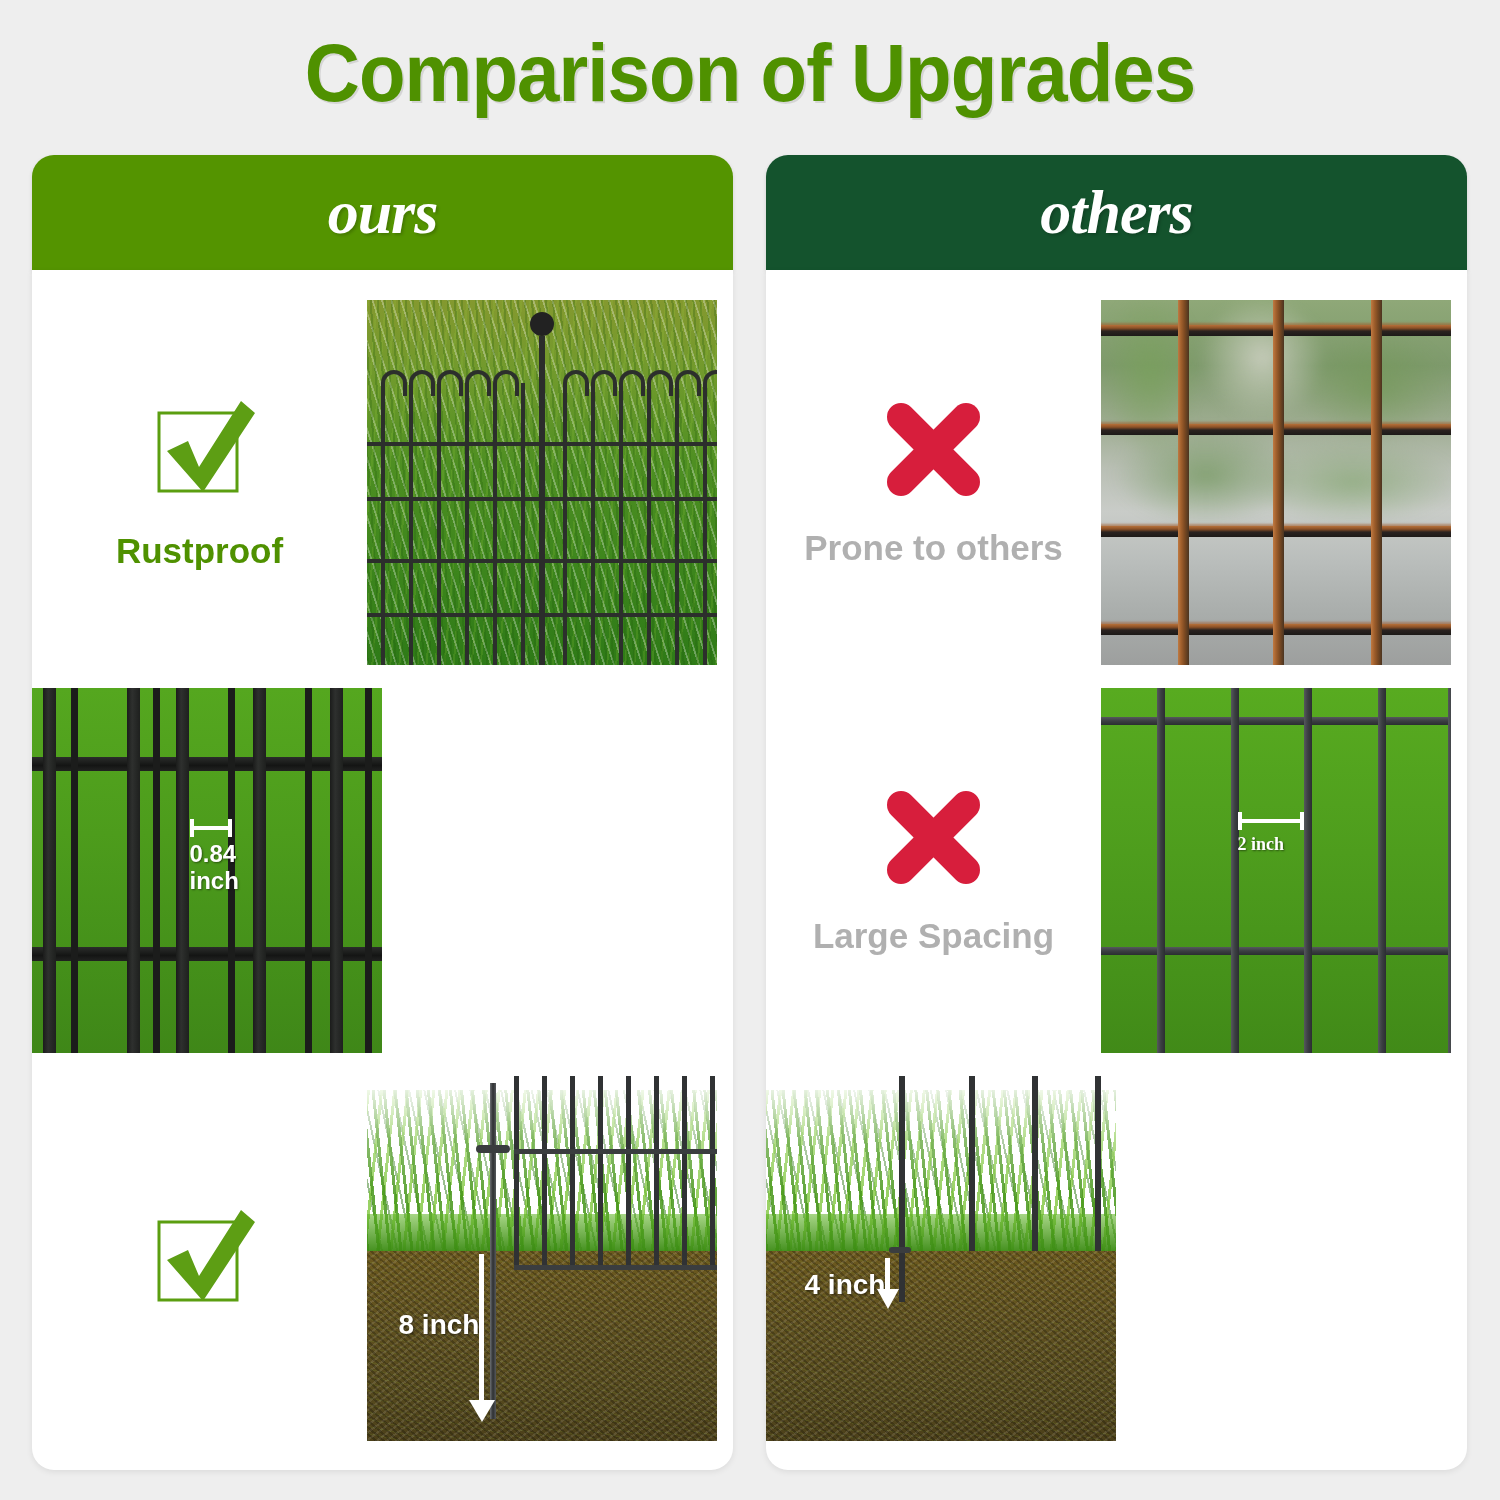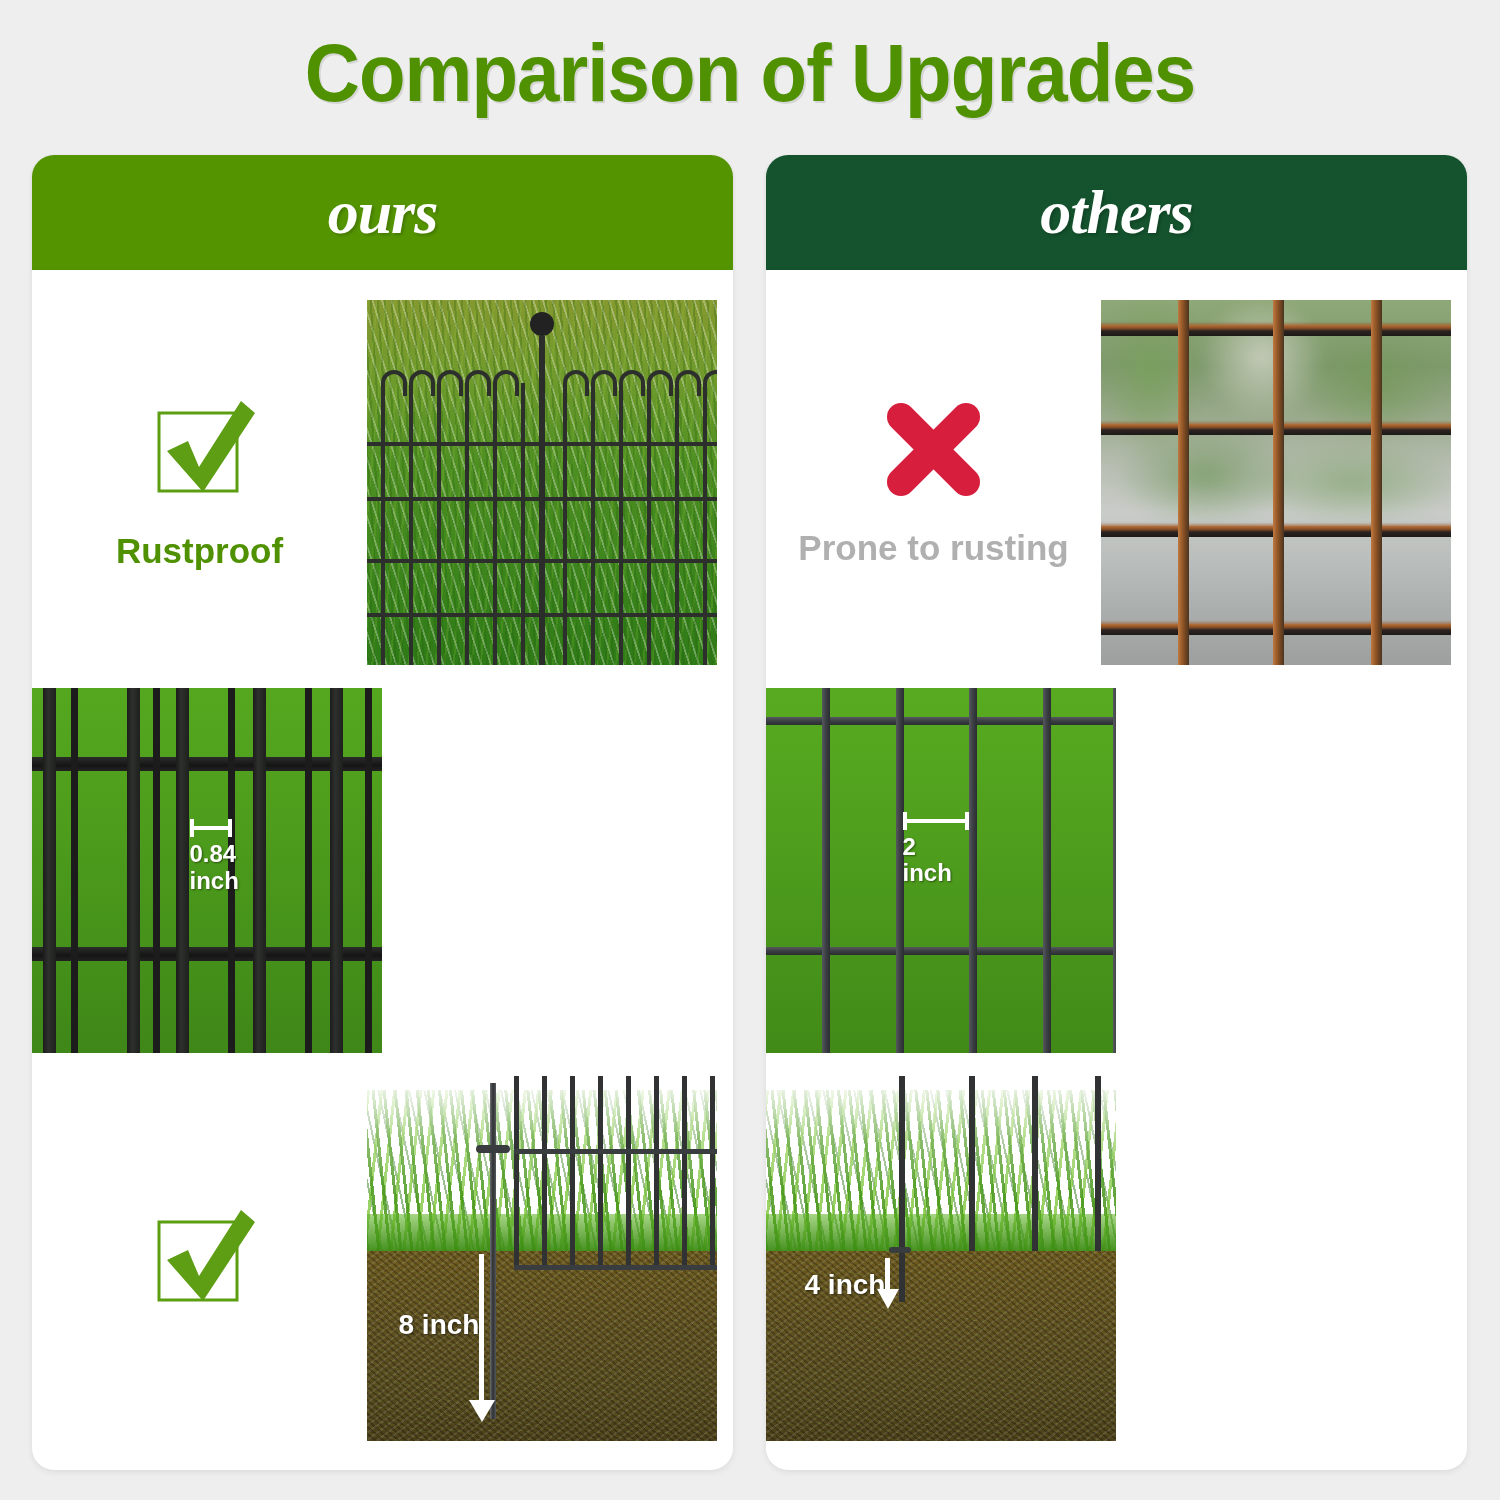--- a/index.html
+++ b/index.html
@@ -426,49 +426,60 @@
         <div class="feature-row">
           <div class="feature-left">
             <span>
               <svg class="x-icon" viewBox="0 0 105 105">
                 <g stroke="#d71e3c" stroke-width="28" stroke-linecap="round">
                   <line x1="20" y1="20" x2="85" y2="85"></line>
                   <line x1="85" y1="20" x2="20" y2="85"></line>
                 </g>
               </svg>
             </span>
-            <div class="feature-label">Prone to rusting</div>
+            <div class="feature-label">Prone to others</div>
           </div>
           <div class="media ph-rust">
             <div class="bgblur"></div>
             <div class="rb-h" style="top:7%"></div>
             <div class="rb-h" style="top:34%"></div>
             <div class="rb-h" style="top:62%"></div>
             <div class="rb-h" style="top:89%"></div>
             <div class="rb-v" style="left:22%"></div>
             <div class="rb-v" style="left:49%"></div>
             <div class="rb-v" style="left:77%"></div>
           </div>
         </div>
 
         <div class="feature-row">
+          <div class="feature-left">
+            <span>
+              <svg class="x-icon" viewBox="0 0 105 105">
+                <g stroke="#d71e3c" stroke-width="28" stroke-linecap="round">
+                  <line x1="20" y1="20" x2="85" y2="85"></line>
+                  <line x1="85" y1="20" x2="20" y2="85"></line>
+                </g>
+              </svg>
+            </span>
+            <div class="feature-label">Large Spacing</div>
+          </div>
           <div class="media ph-spacing-l">
             <div class="hbar" style="top:8%"></div>
             <div class="hbar" style="top:71%"></div>
             <div class="vbar" style="left:16%"></div>
             <div class="vbar" style="left:37%"></div>
             <div class="vbar" style="left:58%"></div>
             <div class="vbar" style="left:79%"></div>
             <div class="vbar" style="left:99%"></div>
             <div class="dim" style="left:39%; top:34%; width:66px;">
               <div class="bar">
                   <span class="cap l"></span>
                   <span class="cap r"></span>
                 </div>
-              <div class="txt" style="font-size:24px;">
+              <div class="txt" style="font-size:18px;font-family:Liberation Serif, serif;">
                 <div>2 inch</div>
               </div>
             </div>
           </div>
         </div>
 
         <div class="feature-row">
           <div class="media ph-soil">
             <div class="sky"></div>
             <div class="grass"></div>

